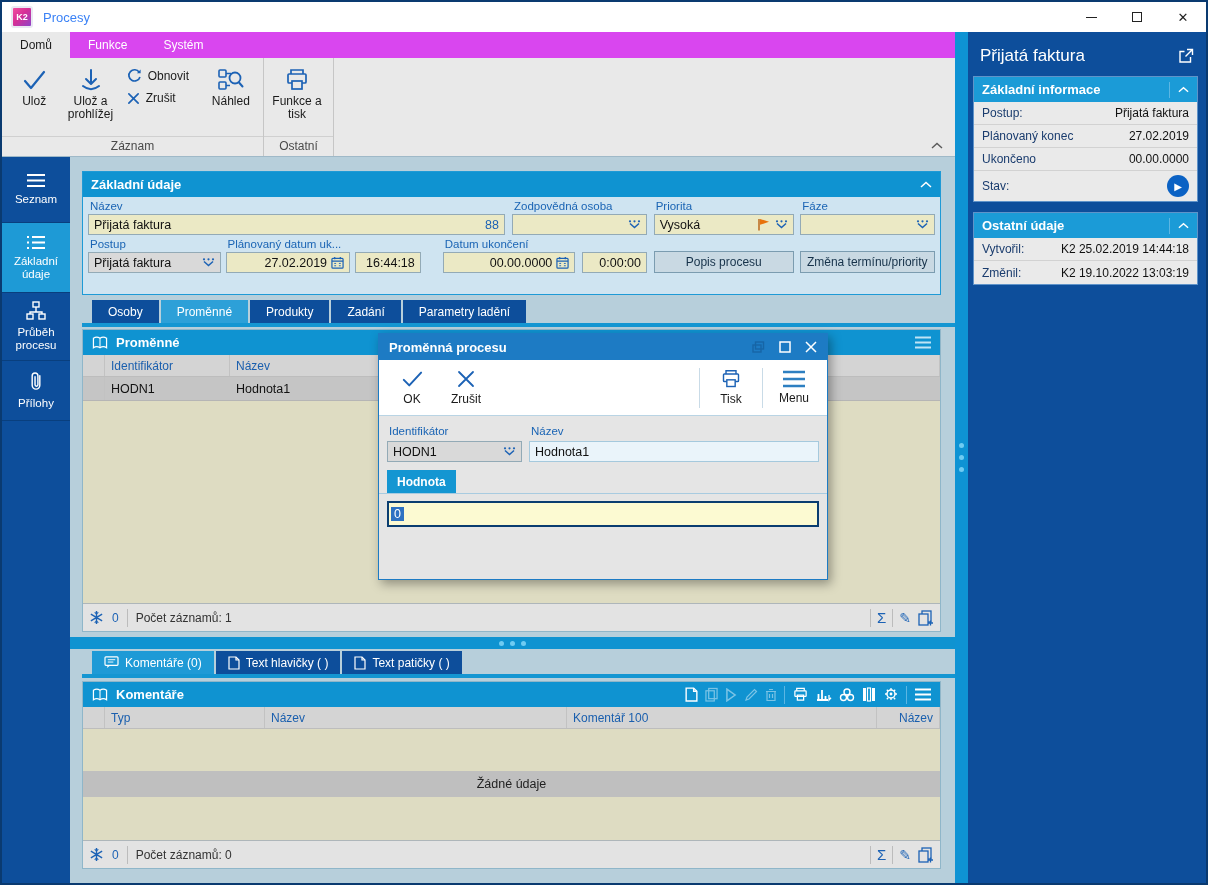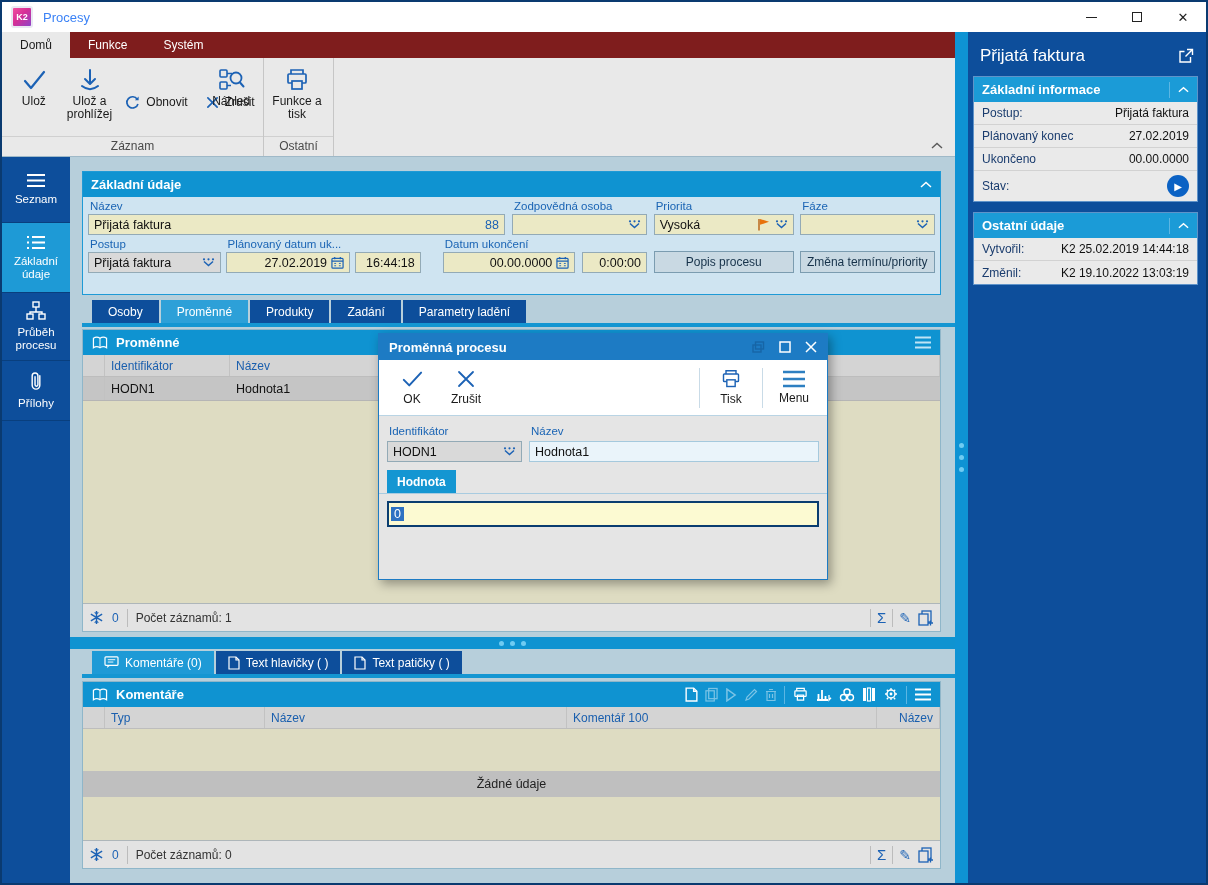--- a/index.html
+++ b/index.html
@@ -13,31 +13,31 @@
             background:linear-gradient(135deg,#f14fa0 0%,#d62f96 45%,#8e44c8 100%);
             color:#fff; font-size:9px; font-weight:bold; display:flex; align-items:center; justify-content:center;
             border:2px solid #e9e9f2; }
   .wtitle { margin-left:10px; color:#3b82f6; font-size:13px; }
   .wcontrols { margin-left:auto; display:flex; height:100%; }
   .wbtn { width:46px; height:100%; display:flex; align-items:center; justify-content:center; color:#222; font-size:13px; cursor:default; }
   .minglyph { width:11px; height:0; border-top:1px solid #222; display:block; }
   .maxglyph { width:10px; height:10px; border:1px solid #222; display:block; }
 
   
-  .tabbar { left:2px; top:32px; width:953px; height:26px; background:#7f1d1d; display:flex; align-items:stretch; }
+  .tabbar { left:2px; top:32px; width:953px; height:26px; background:#d946ef; display:flex; align-items:stretch; }
   .rtab { padding:0 18px; display:flex; align-items:center; color:#fff; font-size:12px; }
   .rtab.active { background:#e9e9e9; color:#1b1b1b; }
 
   
   .ribbon { left:2px; top:58px; width:953px; height:99px; background:#e9e9e9; border-bottom:1px solid #9fb9c8; display:flex; }
   .rgroup { display:flex; flex-direction:column; border-right:1px solid #c6c6c6; }
   .rbtns { flex:1; display:flex; align-items:stretch; padding:4px 4px 0 4px; }
   .glabel { height:20px; border-top:1px solid #d0d0d0; text-align:center; color:#4a4a4a; font-size:12px; line-height:18px; }
   .bigbtn { width:58px; display:flex; flex-direction:column; align-items:center; padding-top:6px; gap:3px; text-align:center; color:#1b1b1b; font-size:12px; line-height:13px; }
-  .smallcol { display:flex; flex-direction:row; justify-content:flex-start; padding:6px 6px 0 8px; gap:18px; width:86px; }
+  .smallcol { display:flex; flex-direction:column; justify-content:flex-start; padding:6px 6px 0 8px; gap:8px; width:86px; }
   .smallbtn { display:flex; align-items:center; gap:6px; color:#1b1b1b; font-size:12px; }
   .ribcollapse { position:absolute; right:12px; bottom:4px; }
 
   
   .leftrail { left:2px; top:157px; width:68px; height:726px; background:#0d4e9b; display:flex; flex-direction:column; }
   .railitem { min-height:62px; display:flex; flex-direction:column; align-items:center; justify-content:center; gap:5px;
               color:#fff; font-size:11.5px; line-height:13px; text-align:center; border-bottom:1px solid #093f7e; padding:7px 2px; }
   .railitem.active { background:#1e9ad6; }
 
   

